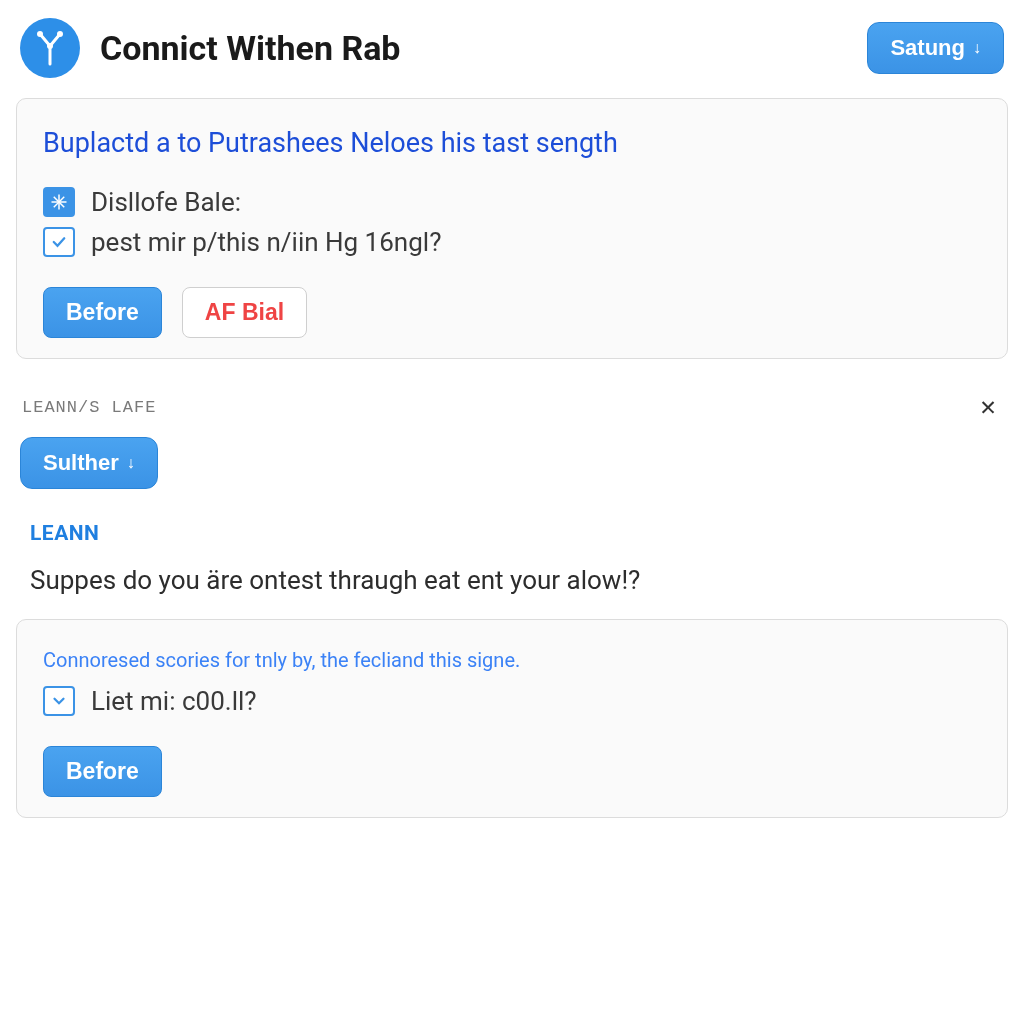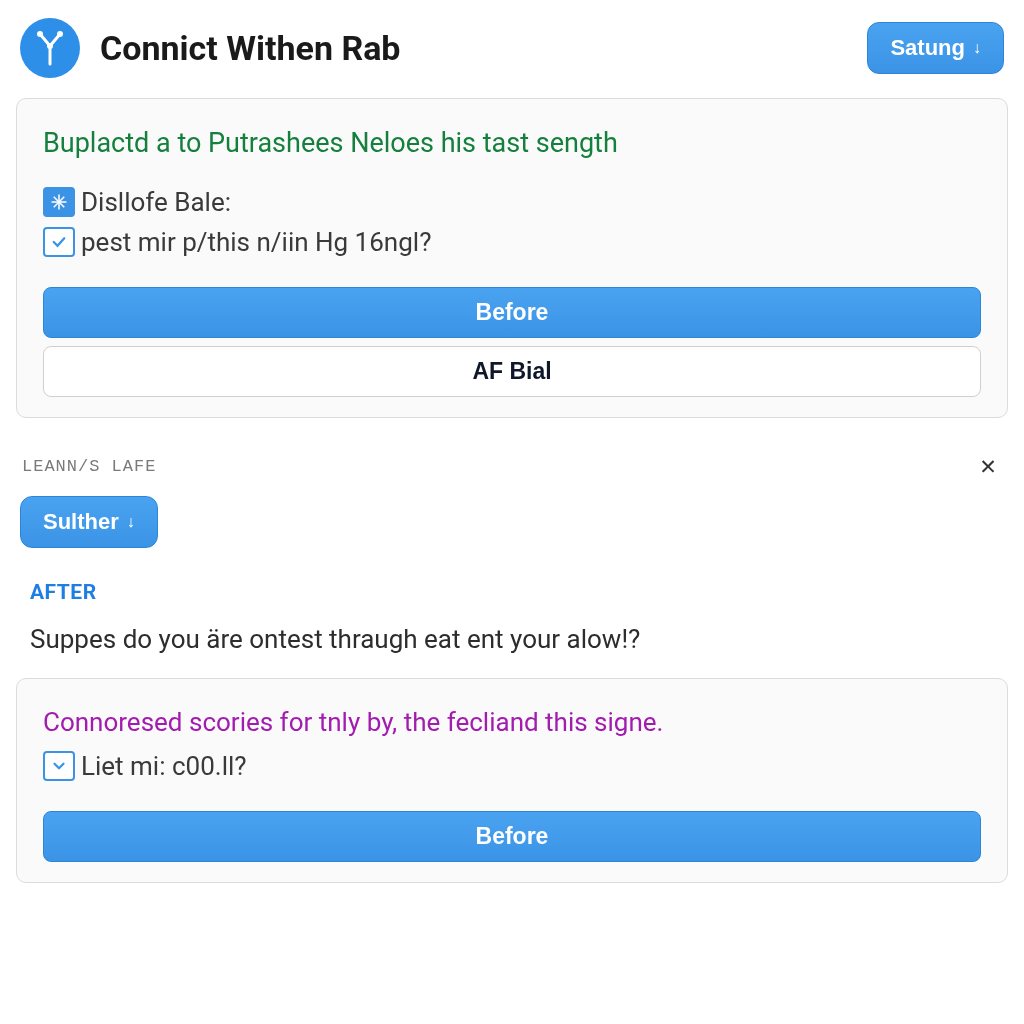--- a/index.html
+++ b/index.html
@@ -63,27 +63,27 @@
   }
   .card {
     border: 1px solid #dcdcdc;
     border-radius: 10px;
     background: #fafafa;
     padding: 28px 26px 20px 26px;
     margin: 0 6px 18px 6px;
   }
   .card-text {
     font-size: 27px;
-    color: #15803d;
+    color: #1d4ed8;
     margin-bottom: 28px;
   }
   .item-row {
     display: flex;
     align-items: flex-start;
-    gap: 6px;
+    gap: 16px;
     margin-bottom: 10px;
   }
   .item-icon {
     width: 32px;
     height: 30px;
     display: flex;
     align-items: center;
     justify-content: center;
     border-radius: 4px;
     flex-shrink: 0;
@@ -96,39 +96,38 @@
     border: 2px solid #3b93e6;
     color: #3b93e6;
     background: #fff;
   }
   .item-label {
     font-size: 26px;
     color: #3a3a3a;
   }
   .button-row {
     display: flex;
-    gap: 8px;
+    gap: 20px;
     margin-top: 30px;
-    flex-direction: column;
   }
   .small-button {
     border-radius: 8px;
     padding: 11px 22px;
     font-size: 23px;
     font-weight: 600;
     cursor: pointer;
   }
   .small-button.primary {
     background: linear-gradient(#4aa3f0, #3b93e6);
     color: #fff;
     border: 1px solid #2b85d8;
   }
   .small-button.secondary {
     background: #fff;
-    color: #0f172a;
+    color: #ef4444;
     border: 1px solid #cfcfcf;
   }
   .section-bar {
     display: flex;
     justify-content: space-between;
     align-items: center;
     padding: 14px 12px 6px 12px;
     font-family: Liberation Mono, monospace;
   }
   .section-label {
@@ -152,22 +151,22 @@
     font-weight: 700;
     letter-spacing: 0.5px;
     margin-bottom: 10px;
   }
   .after-text {
     font-size: 26px;
     color: #2d2d2d;
     margin-top: 20px;
   }
   .card-text-tight {
-    font-size: 26px;
-    color: #a21caf;
+    font-size: 20px;
+    color: #3b82f6;
     margin-bottom: 14px;
   }
 </style>
 </head>
 <body>
 
 <div class="header-row">
   <div class="header-left">
     <div class="logo-circle">
       <svg viewBox="0 0 40 40" fill="none" stroke="#fff" stroke-width="3" stroke-linecap="round">
@@ -220,21 +219,21 @@
 </div>
 
 <div class="header-row">
   <button class="blue-button">
     <span>Sulther</span>
     <span class="arrow">↓</span>
   </button>
 </div>
 
 <div class="after-block">
-  <div class="after-label">AFTER</div>
+  <div class="after-label">LEANN</div>
   <div class="after-text">Suppes do you äre ontest thraugh eat ent your alow!?</div>
 </div>
 
 <div class="card">
   <div class="card-text-tight">Connoresed scories for tnly by, the fecliand this signe.</div>
   <div class="item-row">
     <div class="item-icon outlined">
       <svg viewBox="0 0 24 24" width="18" height="18" fill="none" stroke="#3b93e6" stroke-width="3" stroke-linecap="round">
         <polyline points="6,9 12,15 18,9"></polyline>
       </svg>

